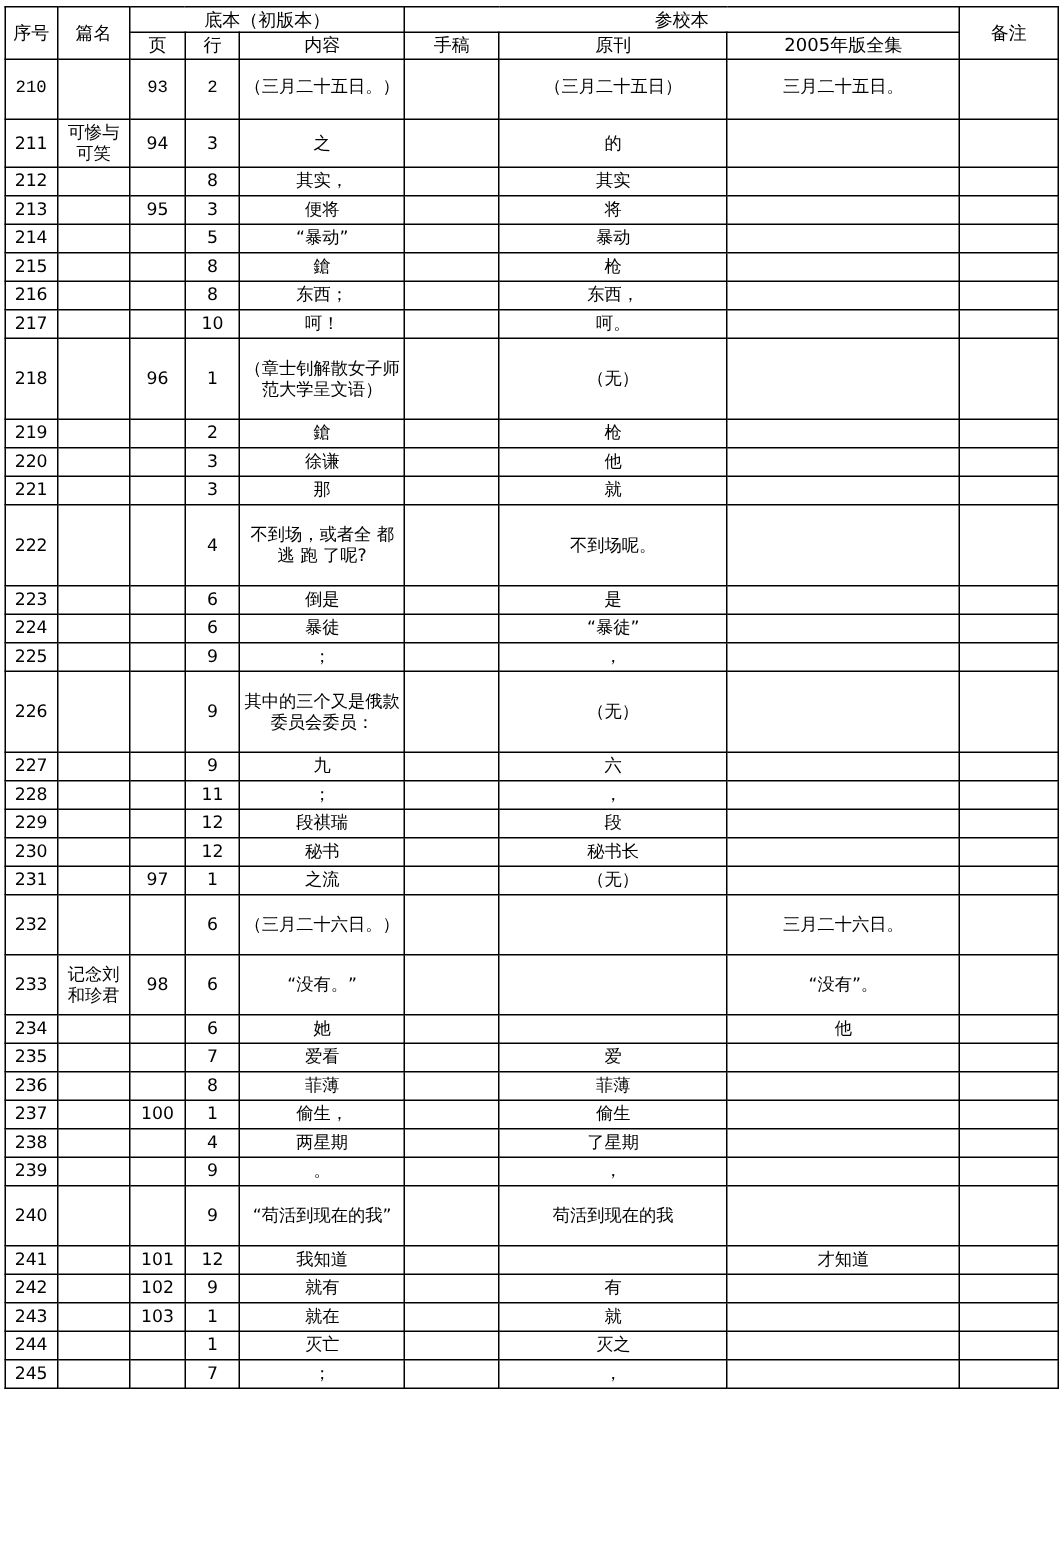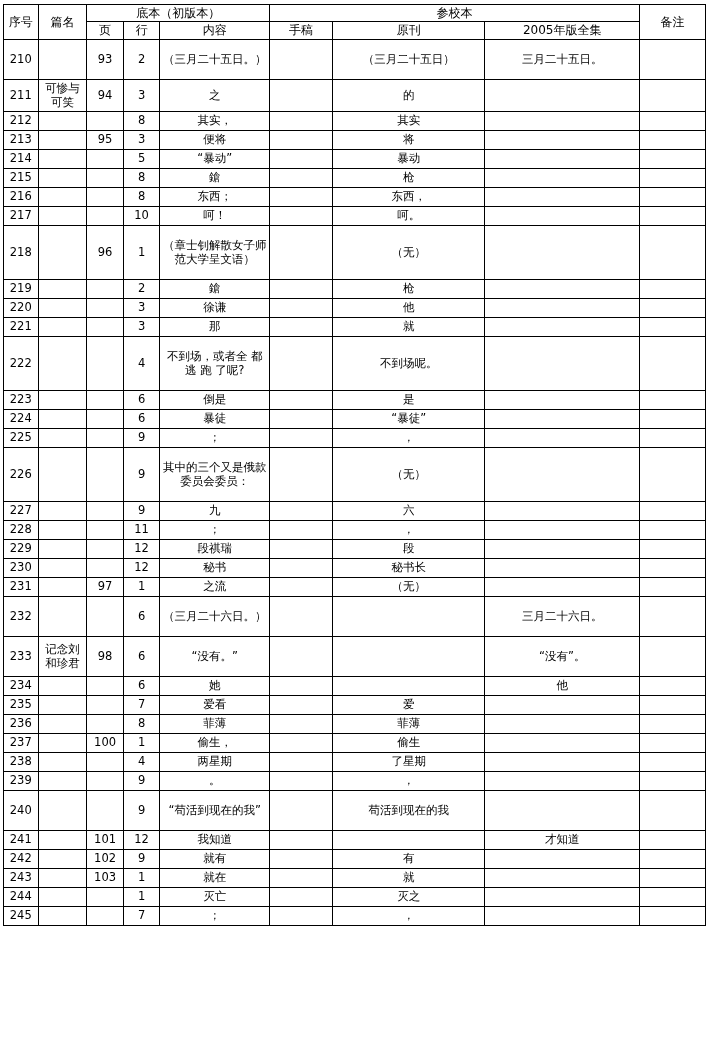--- a/index.html
+++ b/index.html
@@ -85,21 +85,21 @@
       <tr>
         <th>页</th>
         <th>行</th>
         <th>内容</th>
         <th>手稿</th>
         <th>原刊</th>
         <th>2005年版全集</th>
       </tr>
     </thead>
     <tbody id="tbody">
-        <tr style="height: 40px;">
+        <tr style="height: 40px; font-family: Liberation Mono, monospace;">
           <td class="c-seq">210</td>
           <td class="c-title"></td>
           <td class="c-page">93</td>
           <td class="c-line">2</td>
           <td class="c-content">（三月二十五日。）</td>
           <td class="c-manu"></td>
           <td class="c-orig">（三月二十五日）</td>
           <td class="c-2005">三月二十五日。</td>
           <td class="c-remark"></td>
         </tr>

